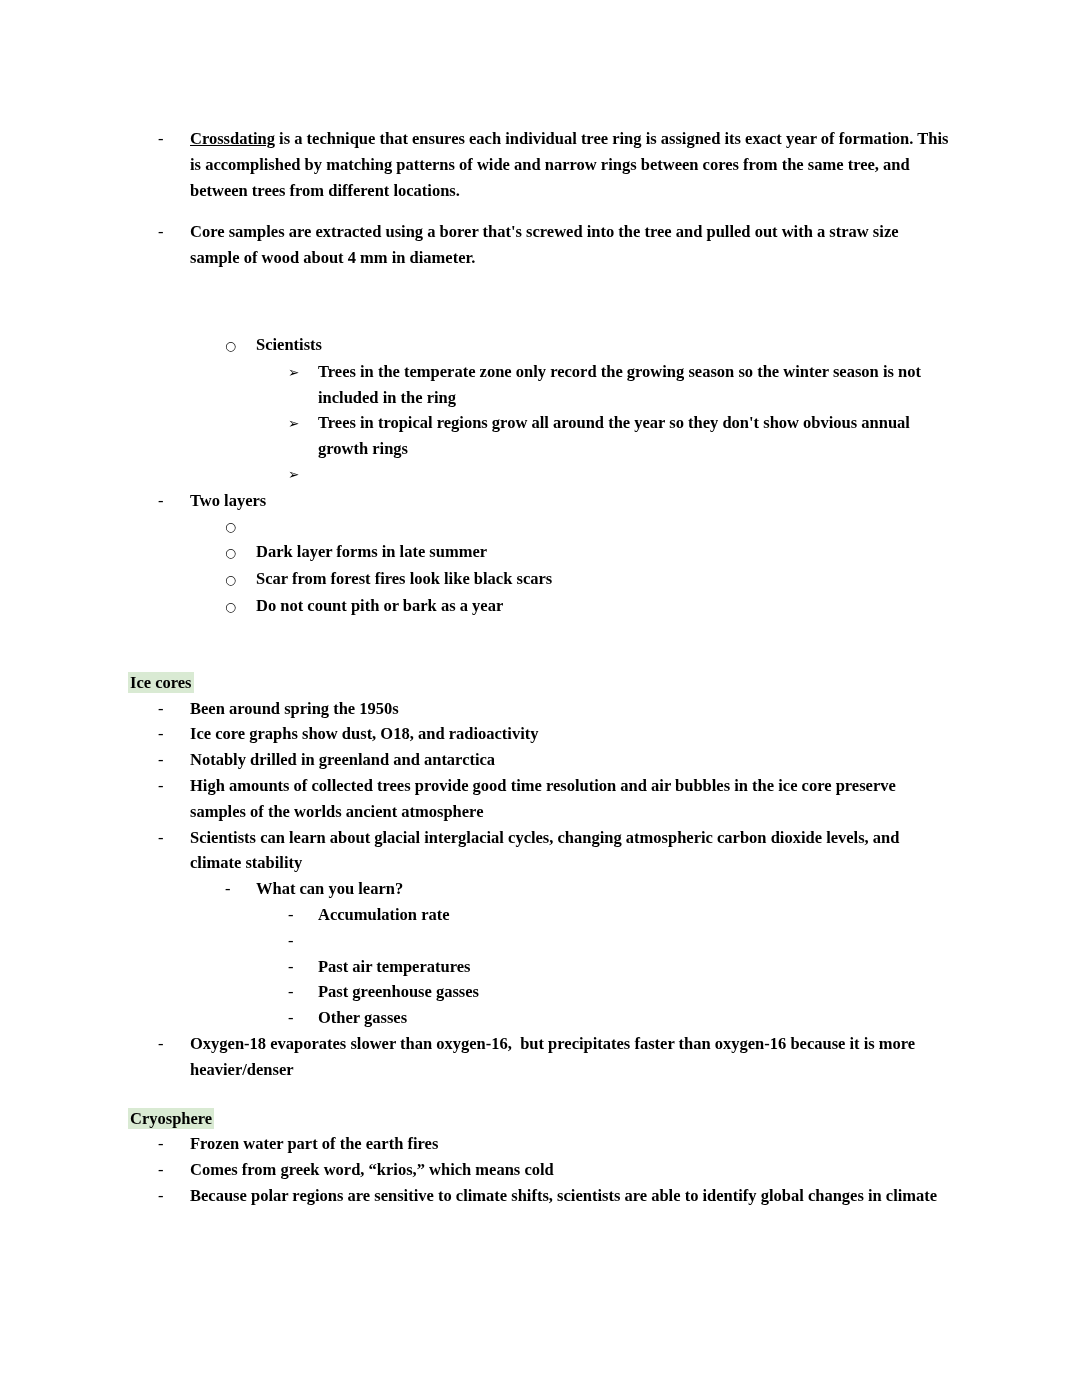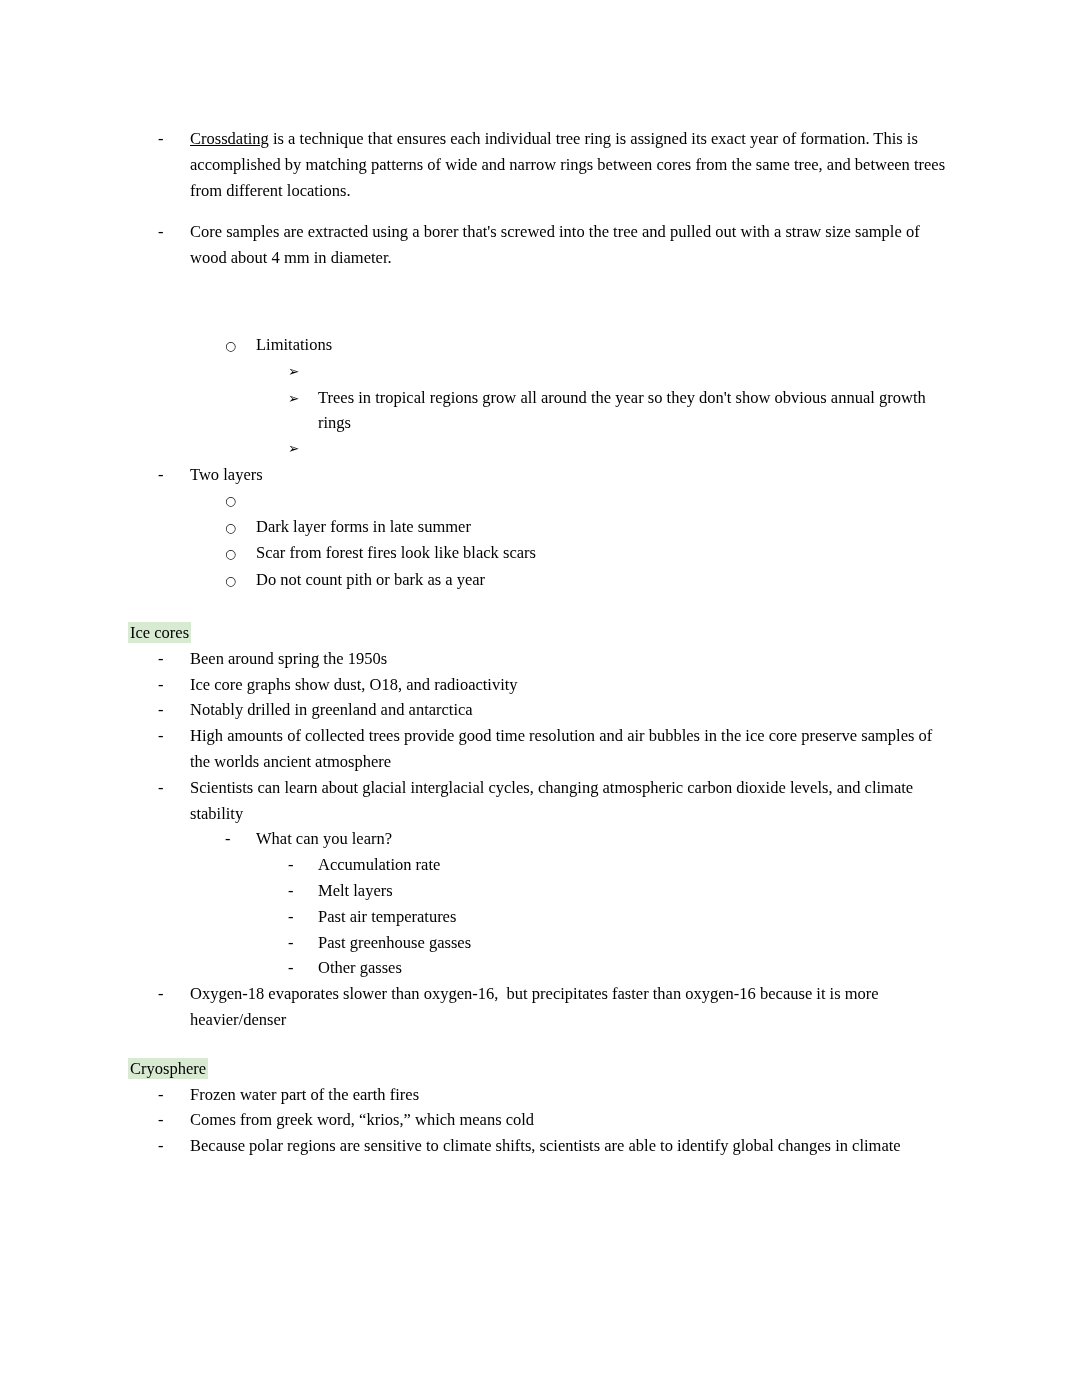--- a/index.html
+++ b/index.html
@@ -44,20 +44,21 @@
     font-size: 12.5px;
     font-family: "DejaVu Sans", "Liberation Sans", sans-serif;
   }
   .bullet.arrow {
     font-size: 13.5px;
     font-family: "DejaVu Sans", "Liberation Sans", sans-serif;
   }
   .txt {
     flex: 1 1 auto;
     white-space: pre-wrap;
+    font-weight: bold;
   }
   .u { text-decoration: underline; }
   .hl {
     background-color: var(--hl, #d9ead3);
     padding: 1px 2px;
   }
 </style>
 </head>
 <body>
 
@@ -66,24 +67,25 @@
       <div class="row l1">
     <span class="bullet dash">-</span>
     <span class="txt"><span class="u">Crossdating</span><span> is a technique that ensures each individual tree ring is assigned its exact year of formation. This is accomplished by matching patterns of wide and narrow rings between cores from the same tree, and between trees from different locations.</span></span>
   </div>
       <div class="row l1" style="margin-top: 16px;">
     <span class="bullet dash">-</span>
     <span class="txt"><span>Core samples are extracted using a borer that's screwed into the tree and pulled out with a straw size sample of wood about 4 mm in diameter.</span></span>
   </div>
       <div class="row l2" style="margin-top: 61px;">
     <span class="bullet circle">○</span>
-    <span class="txt"><span>Limitations</span></span>
+    <span class="txt"><span>Scientists</span></span>
   </div>
       <div class="row l3">
     <span class="bullet arrow">➢</span>
+    <span class="txt"><span>Trees in the temperate zone only record the growing season so the winter season is not included in the ring</span></span>
   </div>
       <div class="row l3">
     <span class="bullet arrow">➢</span>
     <span class="txt"><span>Trees in tropical regions grow all around the year so they don't show obvious annual growth rings</span></span>
   </div>
       <div class="row l3">
     <span class="bullet arrow">➢</span>
   </div>
       <div class="row l1">
     <span class="bullet dash">-</span>
@@ -97,21 +99,21 @@
     <span class="txt"><span>Dark layer forms in late summer</span></span>
   </div>
       <div class="row l2">
     <span class="bullet circle">○</span>
     <span class="txt"><span>Scar from forest fires look like black scars</span></span>
   </div>
       <div class="row l2">
     <span class="bullet circle">○</span>
     <span class="txt"><span>Do not count pith or bark as a year</span></span>
   </div>
-      <div class="row l0" style="margin-top: 26px;">
+      <div class="row l0" style="margin-top: 50px;">
 
     <span class="txt"><span class="hl">Ice cores</span></span>
   </div>
       <div class="row l1">
     <span class="bullet dash">-</span>
     <span class="txt"><span>Been around spring the 1950s</span></span>
   </div>
       <div class="row l1">
     <span class="bullet dash">-</span>
     <span class="txt"><span>Ice core graphs show dust, O18, and radioactivity</span></span>
@@ -131,21 +133,20 @@
       <div class="row l2">
     <span class="bullet dash">-</span>
     <span class="txt"><span>What can you learn?</span></span>
   </div>
       <div class="row l3">
     <span class="bullet dash">-</span>
     <span class="txt"><span>Accumulation rate</span></span>
   </div>
       <div class="row l3">
     <span class="bullet dash">-</span>
-    <span class="txt"><span>Melt layers</span></span>
   </div>
       <div class="row l3">
     <span class="bullet dash">-</span>
     <span class="txt"><span>Past air temperatures</span></span>
   </div>
       <div class="row l3">
     <span class="bullet dash">-</span>
     <span class="txt"><span>Past greenhouse gasses</span></span>
   </div>
       <div class="row l3">

